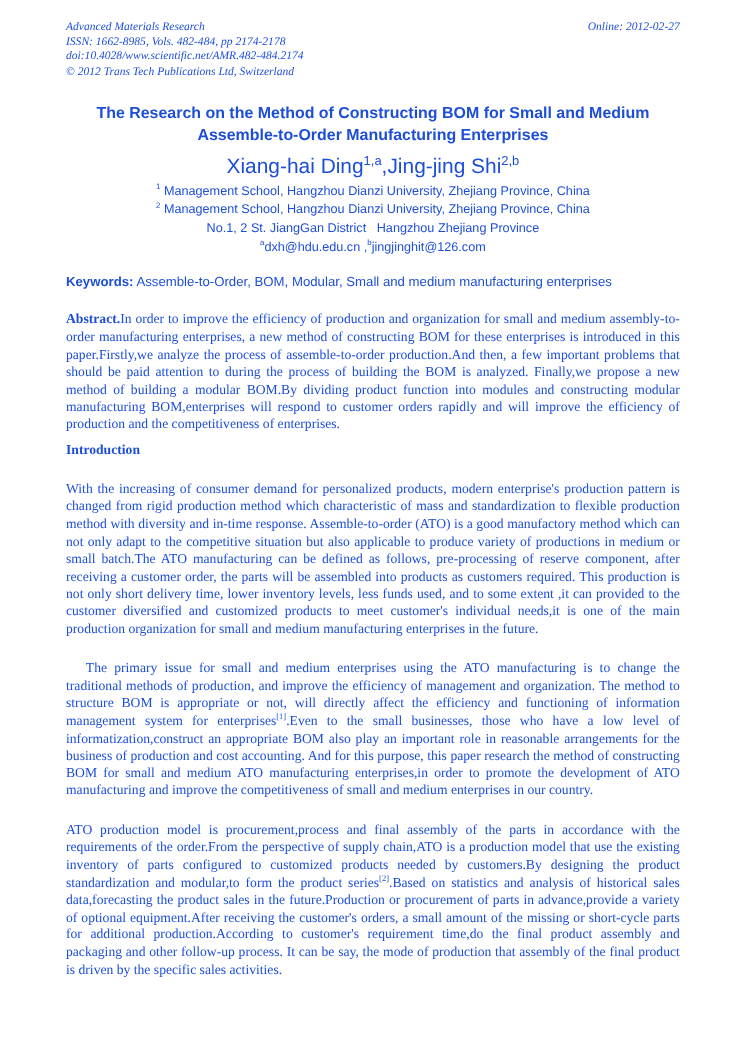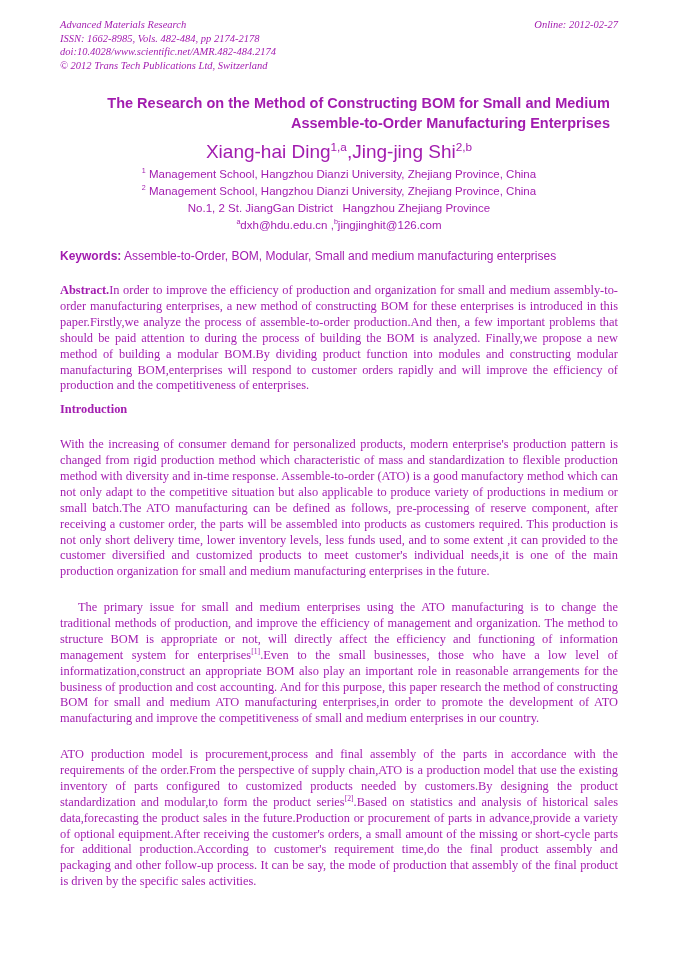--- a/index.html
+++ b/index.html
@@ -1,38 +1,38 @@
 <!DOCTYPE html>
 <html><head>
 <meta charset="utf-8">
 <style>
   * { margin: 0; padding: 0; box-sizing: border-box; }
   html, body { background: #ffffff; }
   .page {
     width: 678px;
     height: 959px;
     background: #ffffff;
-    color: #a21caf;
+    color: #1d4ed8;
     padding: 18px 60px 16px 60px;
     font-family: "Liberation Serif", serif;
     overflow: hidden;
   }
   .header {
     font-family: "Liberation Serif", serif;
     font-style: italic;
     font-size: 10.5px;
     line-height: 1.3;
   }
   .header-top { display: flex; justify-content: space-between; }
   .title {
     font-family: "Liberation Sans", sans-serif;
     font-weight: bold;
     font-size: 14.5px;
     line-height: 1.4;
-    text-align: right;
+    text-align: center;
     margin: 20px 8px 8px 8px;
   }
   .authors {
     font-family: "Liberation Sans", sans-serif;
     font-size: 19px;
     text-align: center;
     margin: 8px 0 4px 0;
   }
   .affil {
     font-family: "Liberation Sans", sans-serif;

